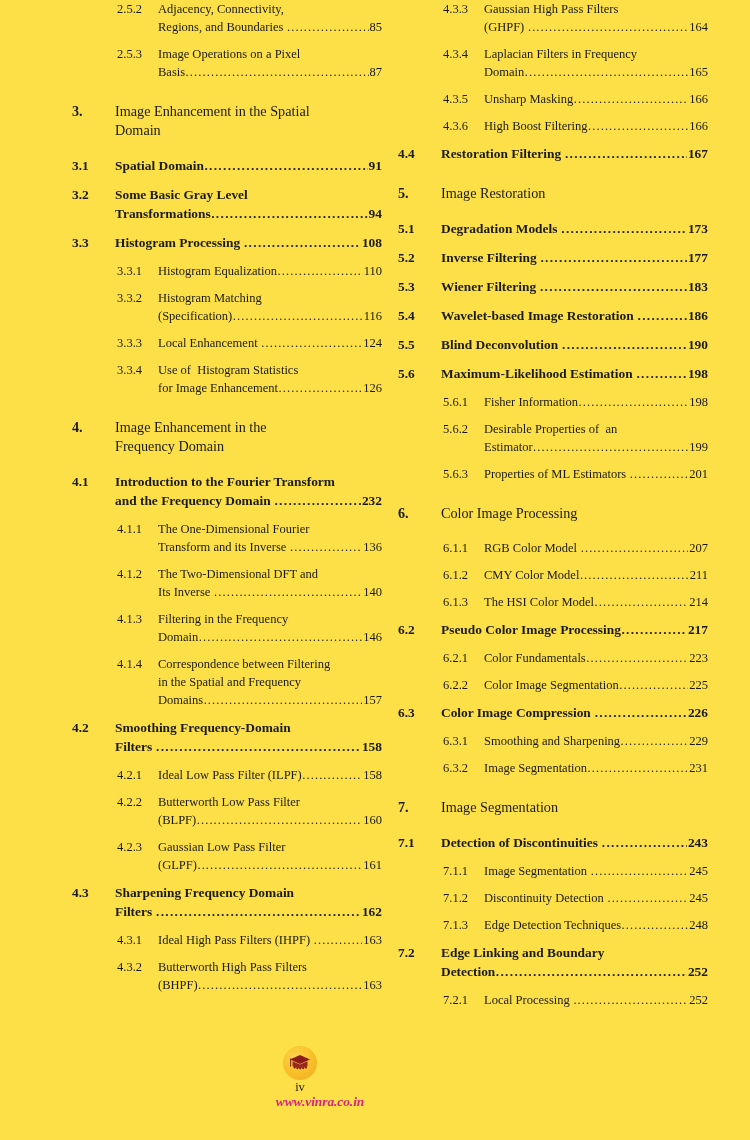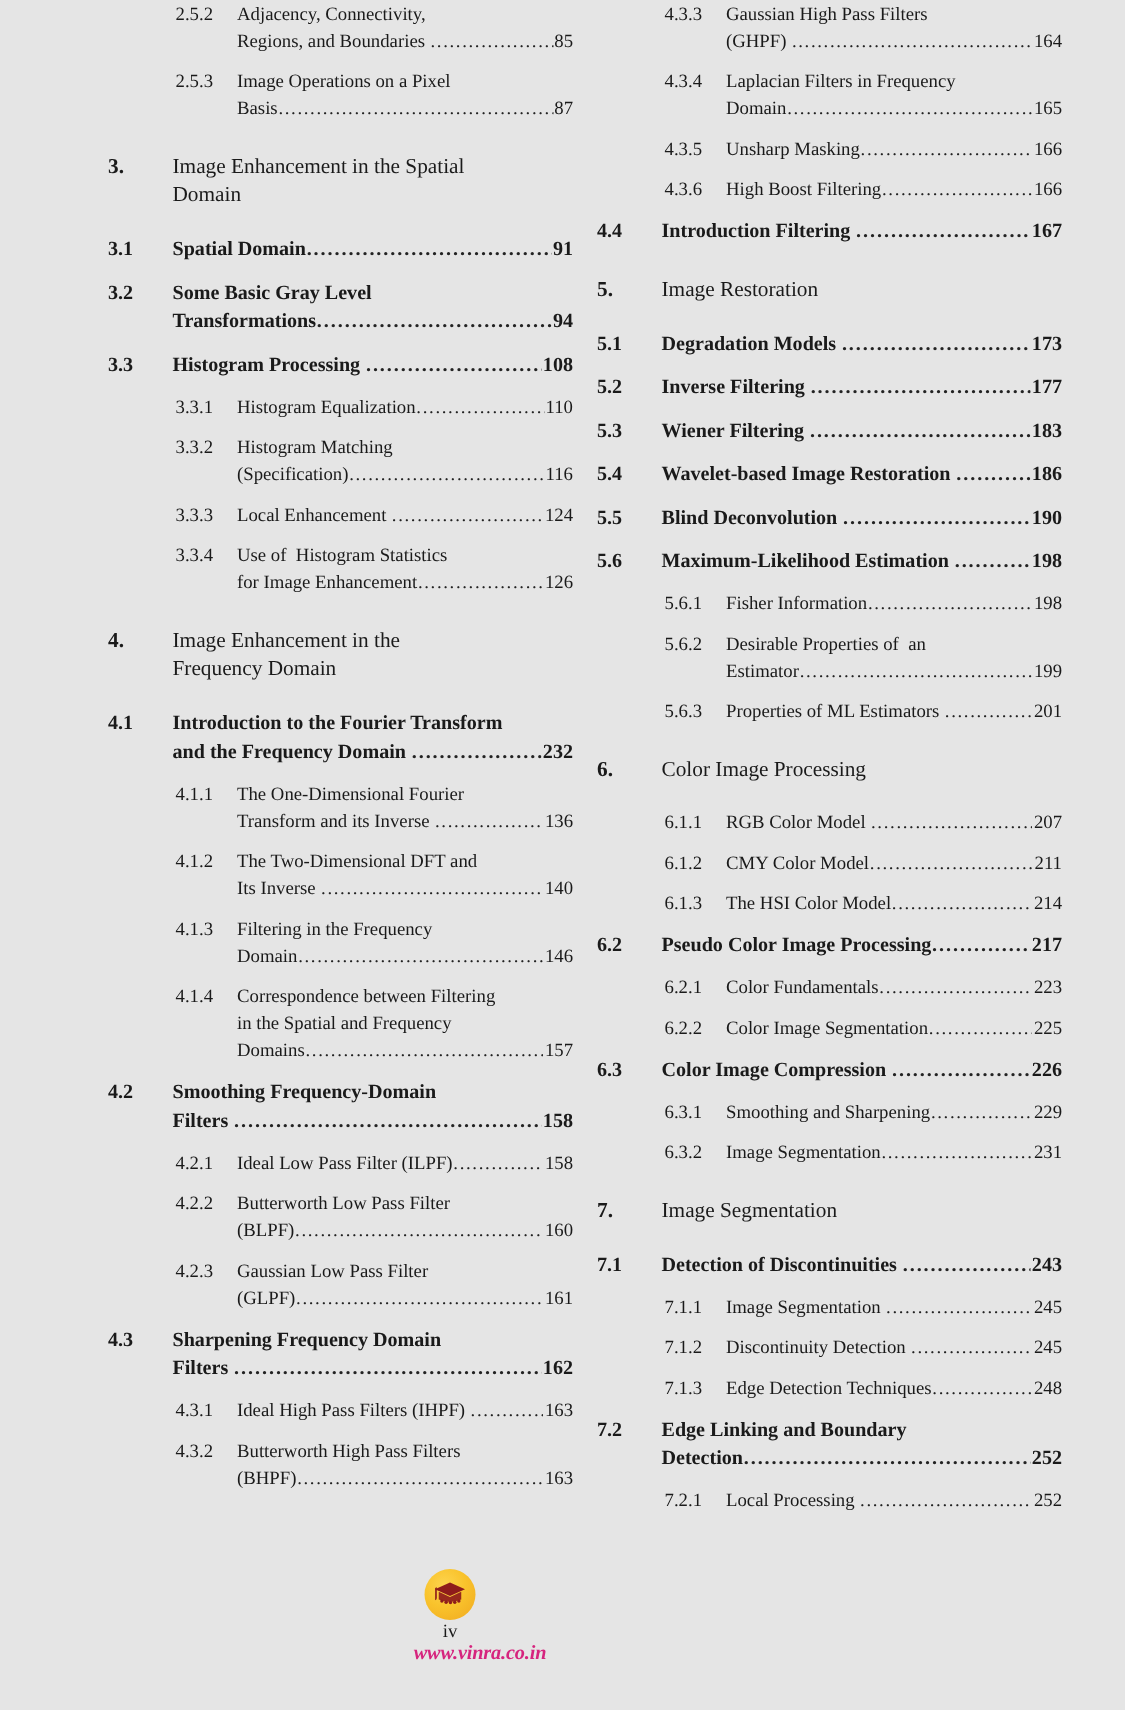--- a/index.html
+++ b/index.html
@@ -11,21 +11,21 @@
     width: 750px;
     height: 1140px;
     position: relative;
     font-family: "Liberation Serif", "DejaVu Serif", serif;
     color: #1a1a1a;
     overflow: hidden;
   }
   .page {
     position: absolute;
     inset: 0;
-    background: #e5e5e5;
+    background: #fde047;
   }
   .columns {
     position: absolute;
     left: 0;
     top: 0;
     width: 750px;
     display: flex;
     flex-direction: row;
   }
   .column {
@@ -498,21 +498,21 @@
               <span class="txt">High Boost Filtering</span>
               <span class="leader"></span>
               <span class="pg">166</span>
             </div>
           </div>
         </div>
         <div class="entry section">
           <div class="num">4.4</div>
           <div class="body">
             <div class="line">
-              <span class="txt">Introduction Filtering </span>
+              <span class="txt">Restoration Filtering </span>
               <span class="leader"></span>
               <span class="pg">167</span>
             </div>
           </div>
         </div>
         <div class="entry chapter">
           <div class="num">5.</div>
           <div class="body">
             <div class="line nodots">
               <span class="txt">Image Restoration</span>

